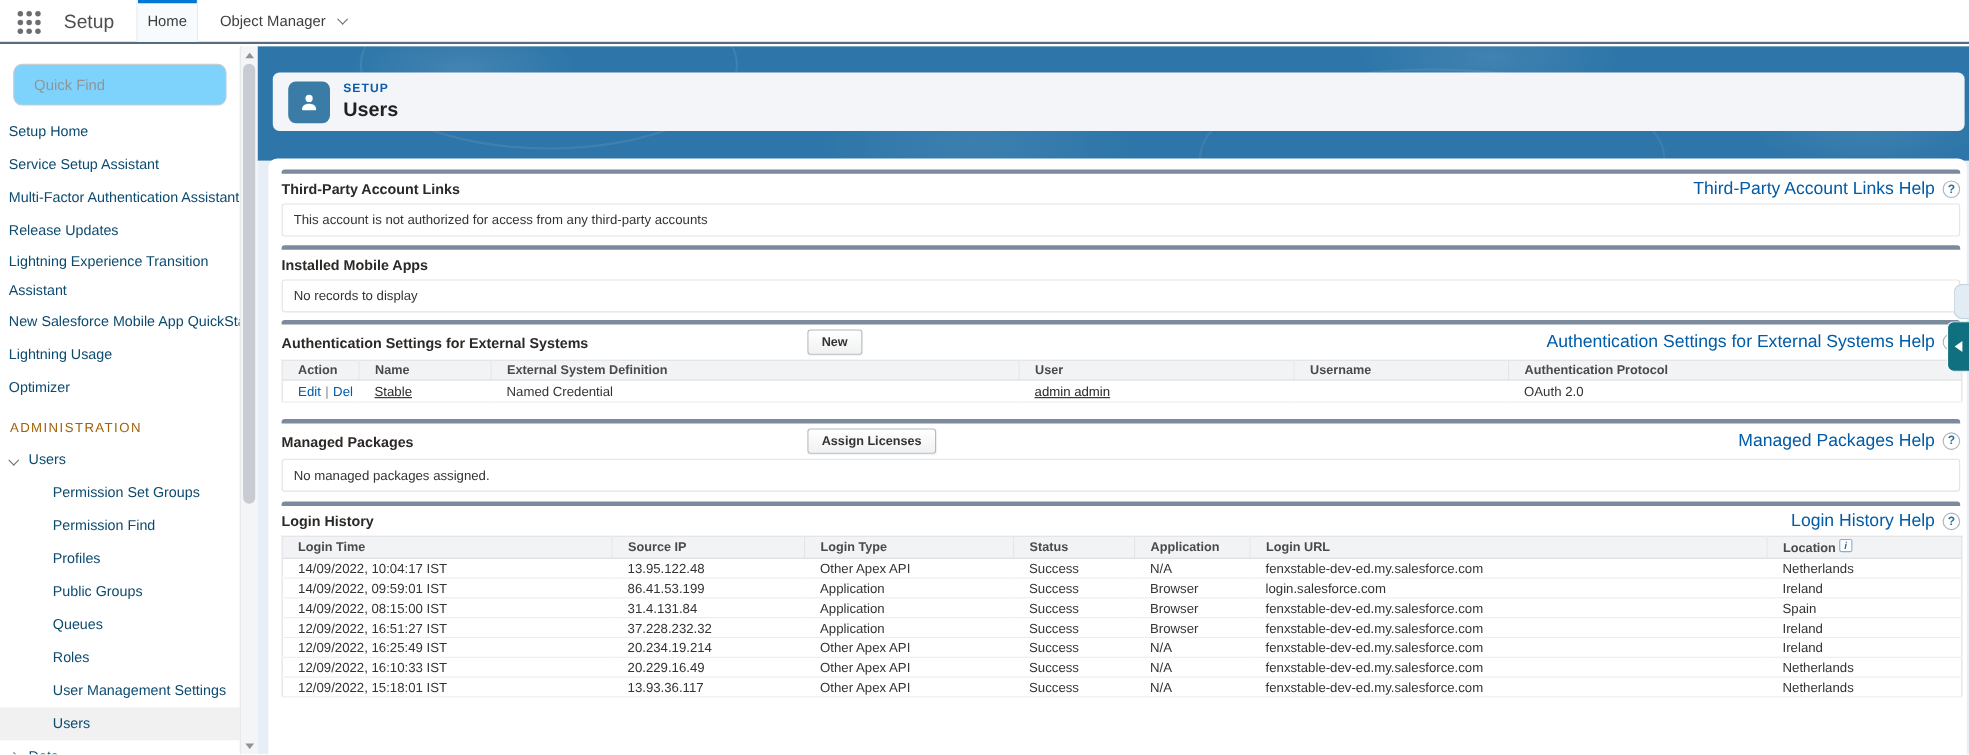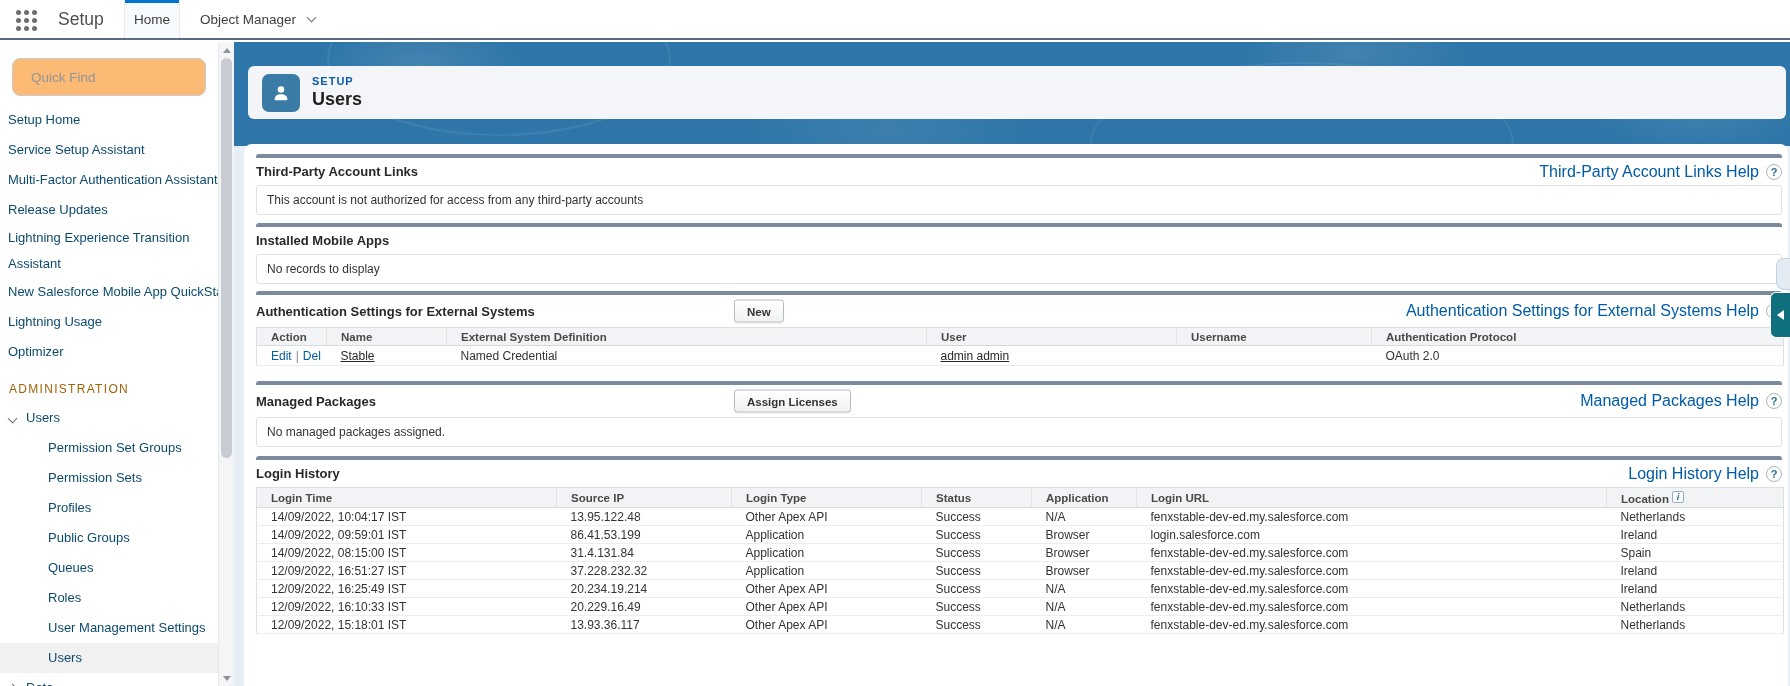--- a/index.html
+++ b/index.html
@@ -12,21 +12,21 @@
   .waffle i { width:5px; height:5px; border-radius:50%; background:#6b6d70; }
   .app-title { position:absolute; left:58px; top:0; height:38px; line-height:38px; font-size:17.5px; color:#514f4d; }
   .tab { position:absolute; top:0; height:38px; display:flex; align-items:center; justify-content:center; font-size:13.5px; color:#3e3e3c; cursor:pointer; }
   .tab-home { left:124px; width:56px; background:#f8fbfd; border-left:1px solid #ececec; border-right:1px solid #ececec; box-shadow:inset 0 3px 0 var(--brand_blue,#0176d3); }
   .tab-objmgr { left:192px; padding:0 8px; }
   .chev { display:inline-block; width:7px; height:7px; border-right:1.6px solid #706e6b; border-bottom:1.6px solid #706e6b; }
   .chev-down { transform:rotate(45deg); margin-left:12px; margin-top:-4px; }
 
   
   .sidebar { position:absolute; left:0; top:42px; width:218px; height:644px; background:#fff; z-index:5; }
-  .quickfind { position:absolute; left:12px; top:16px; width:194px; height:38px; border:1px solid #c7ccd4; border-radius:8px; display:flex; align-items:center; padding:0 10px; background:#fdba74; }
+  .quickfind { position:absolute; left:12px; top:16px; width:194px; height:38px; border:1px solid #c7ccd4; border-radius:8px; display:flex; align-items:center; padding:0 10px; background:#7dd3fc; }
   .quickfind input { border:none; outline:none; flex:1; margin-left:8px; font-size:13.5px; color:#333; font-family:inherit; background:transparent; }
   .quickfind input::placeholder { color:#90959b; }
   .nav { position:absolute; left:0; top:63px; width:218px; }
   .nav-item { height:30px; line-height:30px; padding-left:8px; font-size:13px; color:#0c4a6e; white-space:nowrap; overflow:hidden; cursor:pointer; }
   .nav-item.wrap2 { height:52px; line-height:26px; white-space:normal; }
   .nav-gap { height:8px; }
   .nav-section-label { height:28px; line-height:28px; padding-left:9px; font-size:12px; letter-spacing:1.3px; color:#a16207; }
   .nav-item.parent { position:relative; padding-left:26px; }
   .nav-item.parent .cd, .nav-item.parent .cr { position:absolute; left:9px; top:12px; width:7px; height:7px; border-right:1.6px solid #706e6b; border-bottom:1.6px solid #706e6b; }
   .cd { transform:rotate(45deg); }
@@ -136,21 +136,21 @@
       <div class="nav-item">New Salesforce Mobile App QuickStart</div>
       <div class="nav-item">Lightning Usage</div>
       <div class="nav-item">Optimizer</div>
       <div class="nav-gap"></div>
       <div class="nav-section-label">ADMINISTRATION</div>
       <div class="nav-item parent">
         <i class="cd"></i>
         <span>Users</span>
       </div>
       <div class="nav-item sub">Permission Set Groups</div>
-      <div class="nav-item sub">Permission Sets</div>
+      <div class="nav-item sub">Permission Find</div>
       <div class="nav-item sub">Profiles</div>
       <div class="nav-item sub">Public Groups</div>
       <div class="nav-item sub">Queues</div>
       <div class="nav-item sub">Roles</div>
       <div class="nav-item sub">User Management Settings</div>
       <div class="nav-item sub selected">Users</div>
       <div class="nav-item parent">
         <i class="cr"></i>
         <span>Data</span>
       </div>

